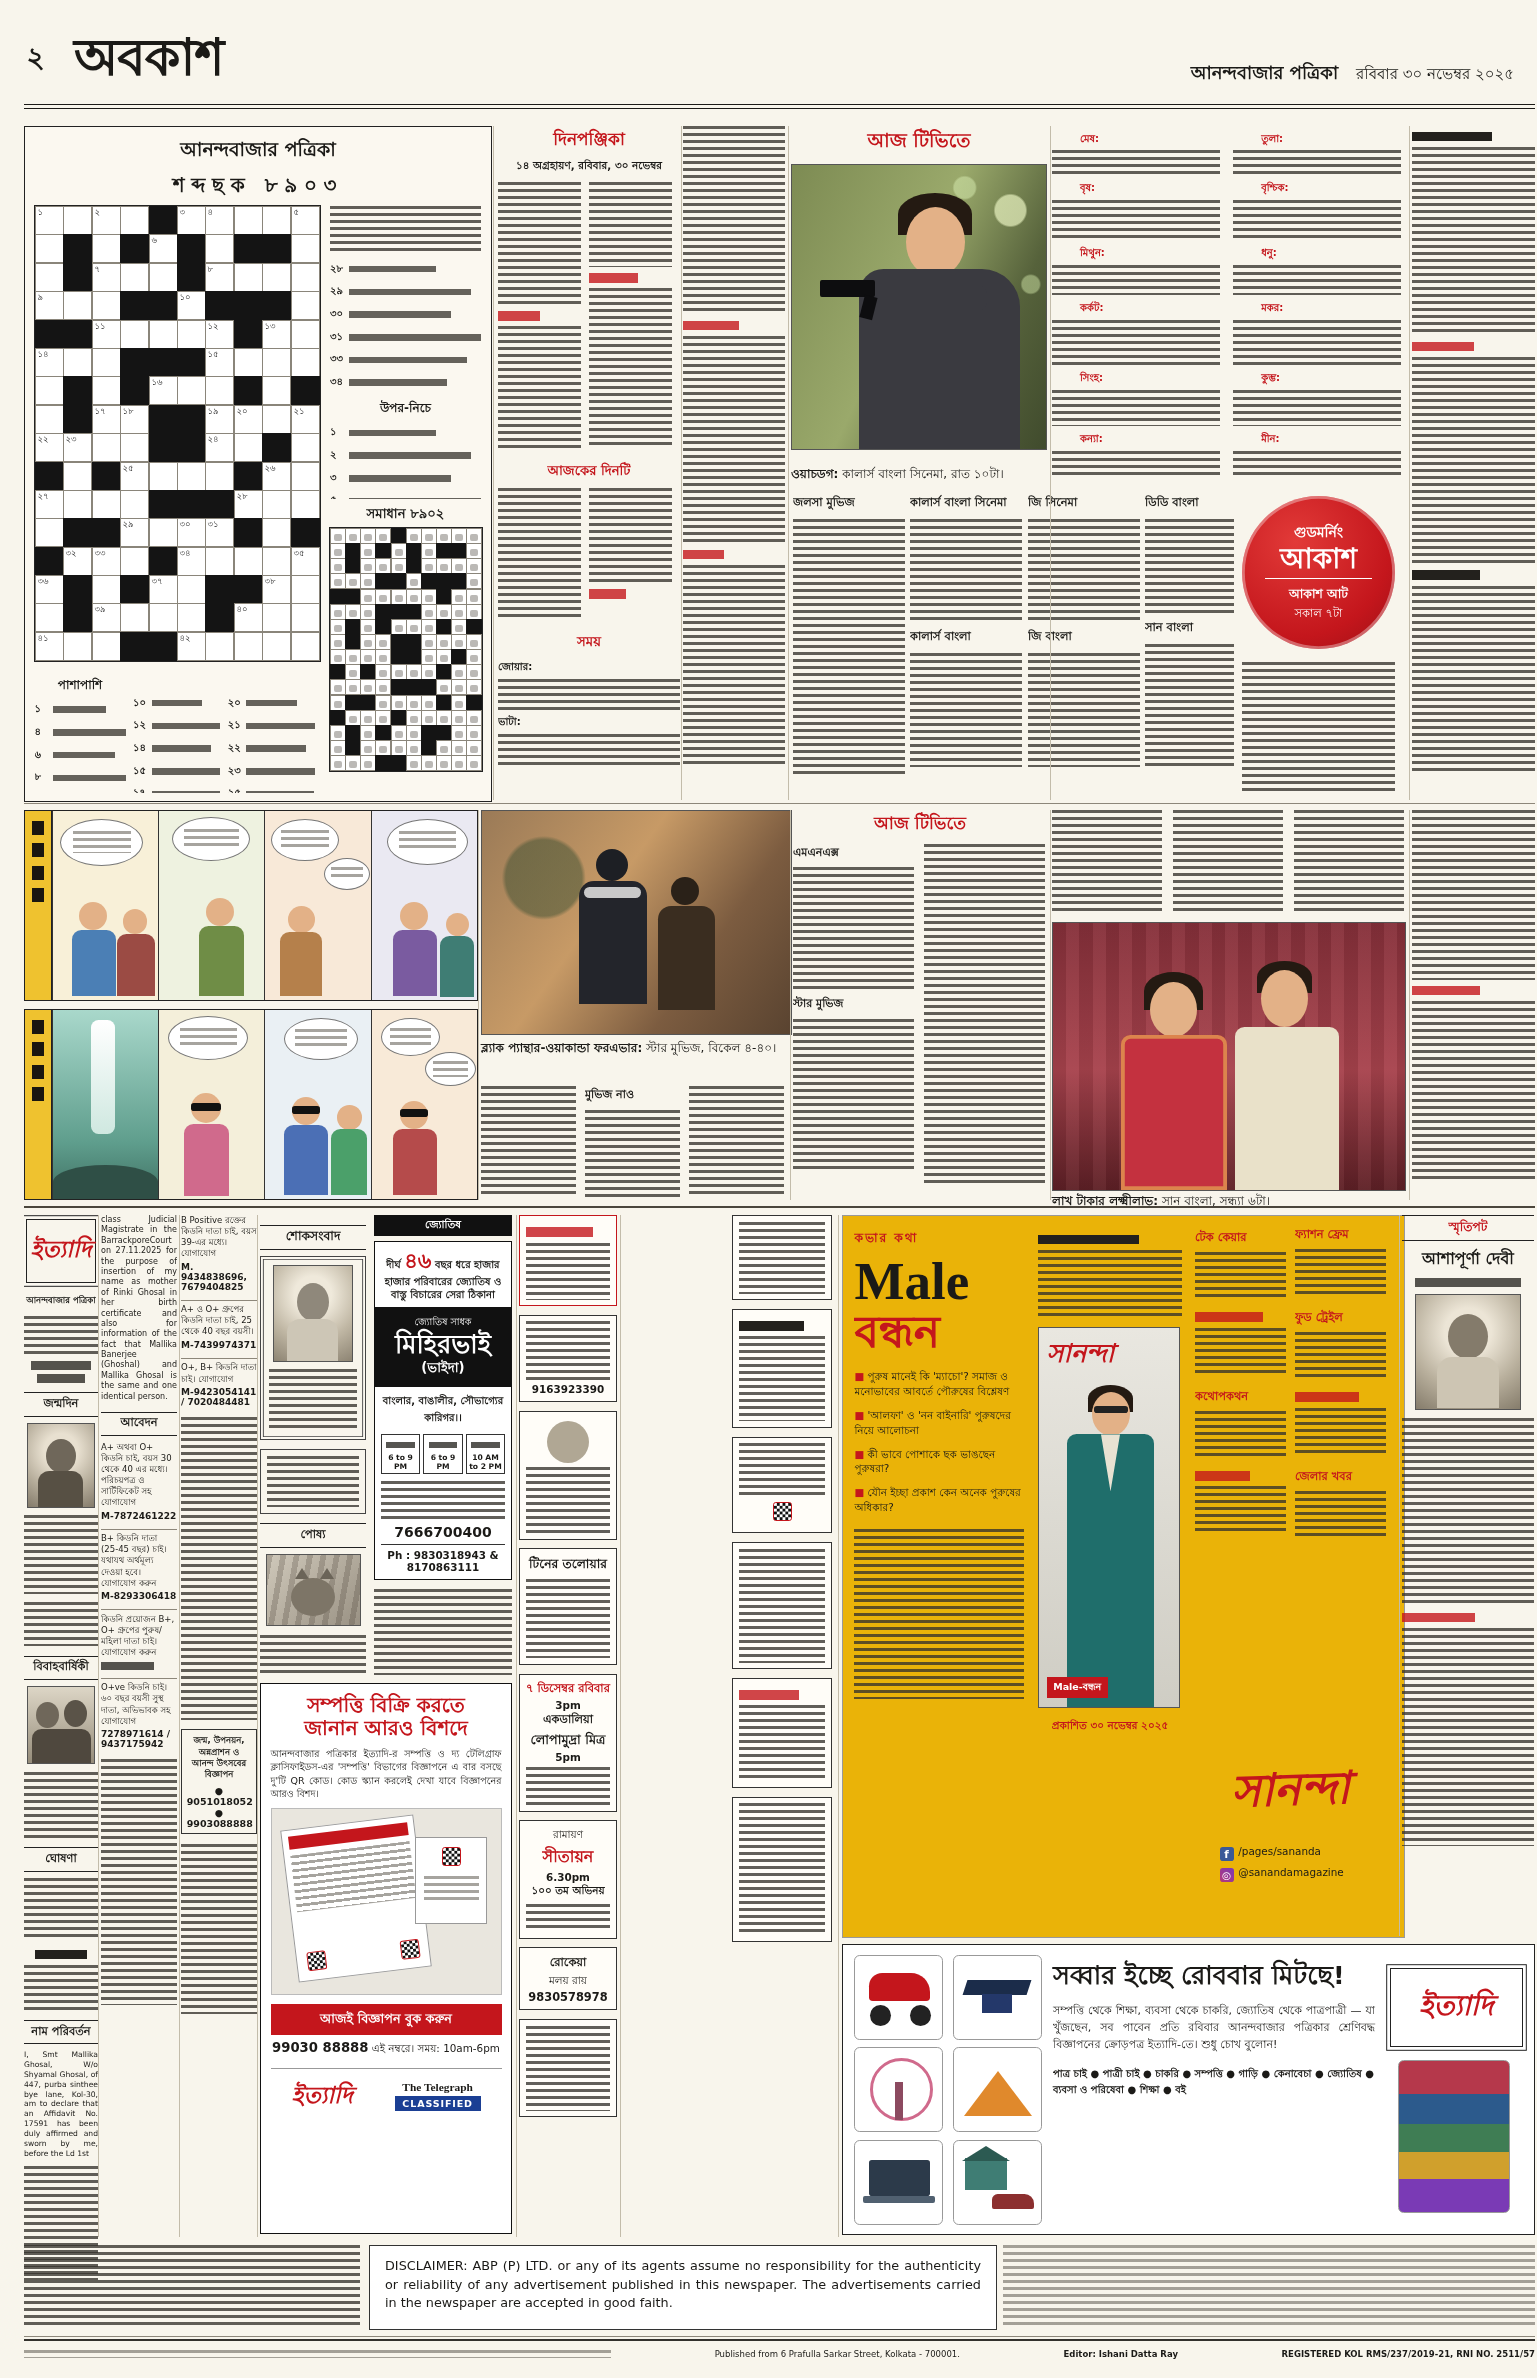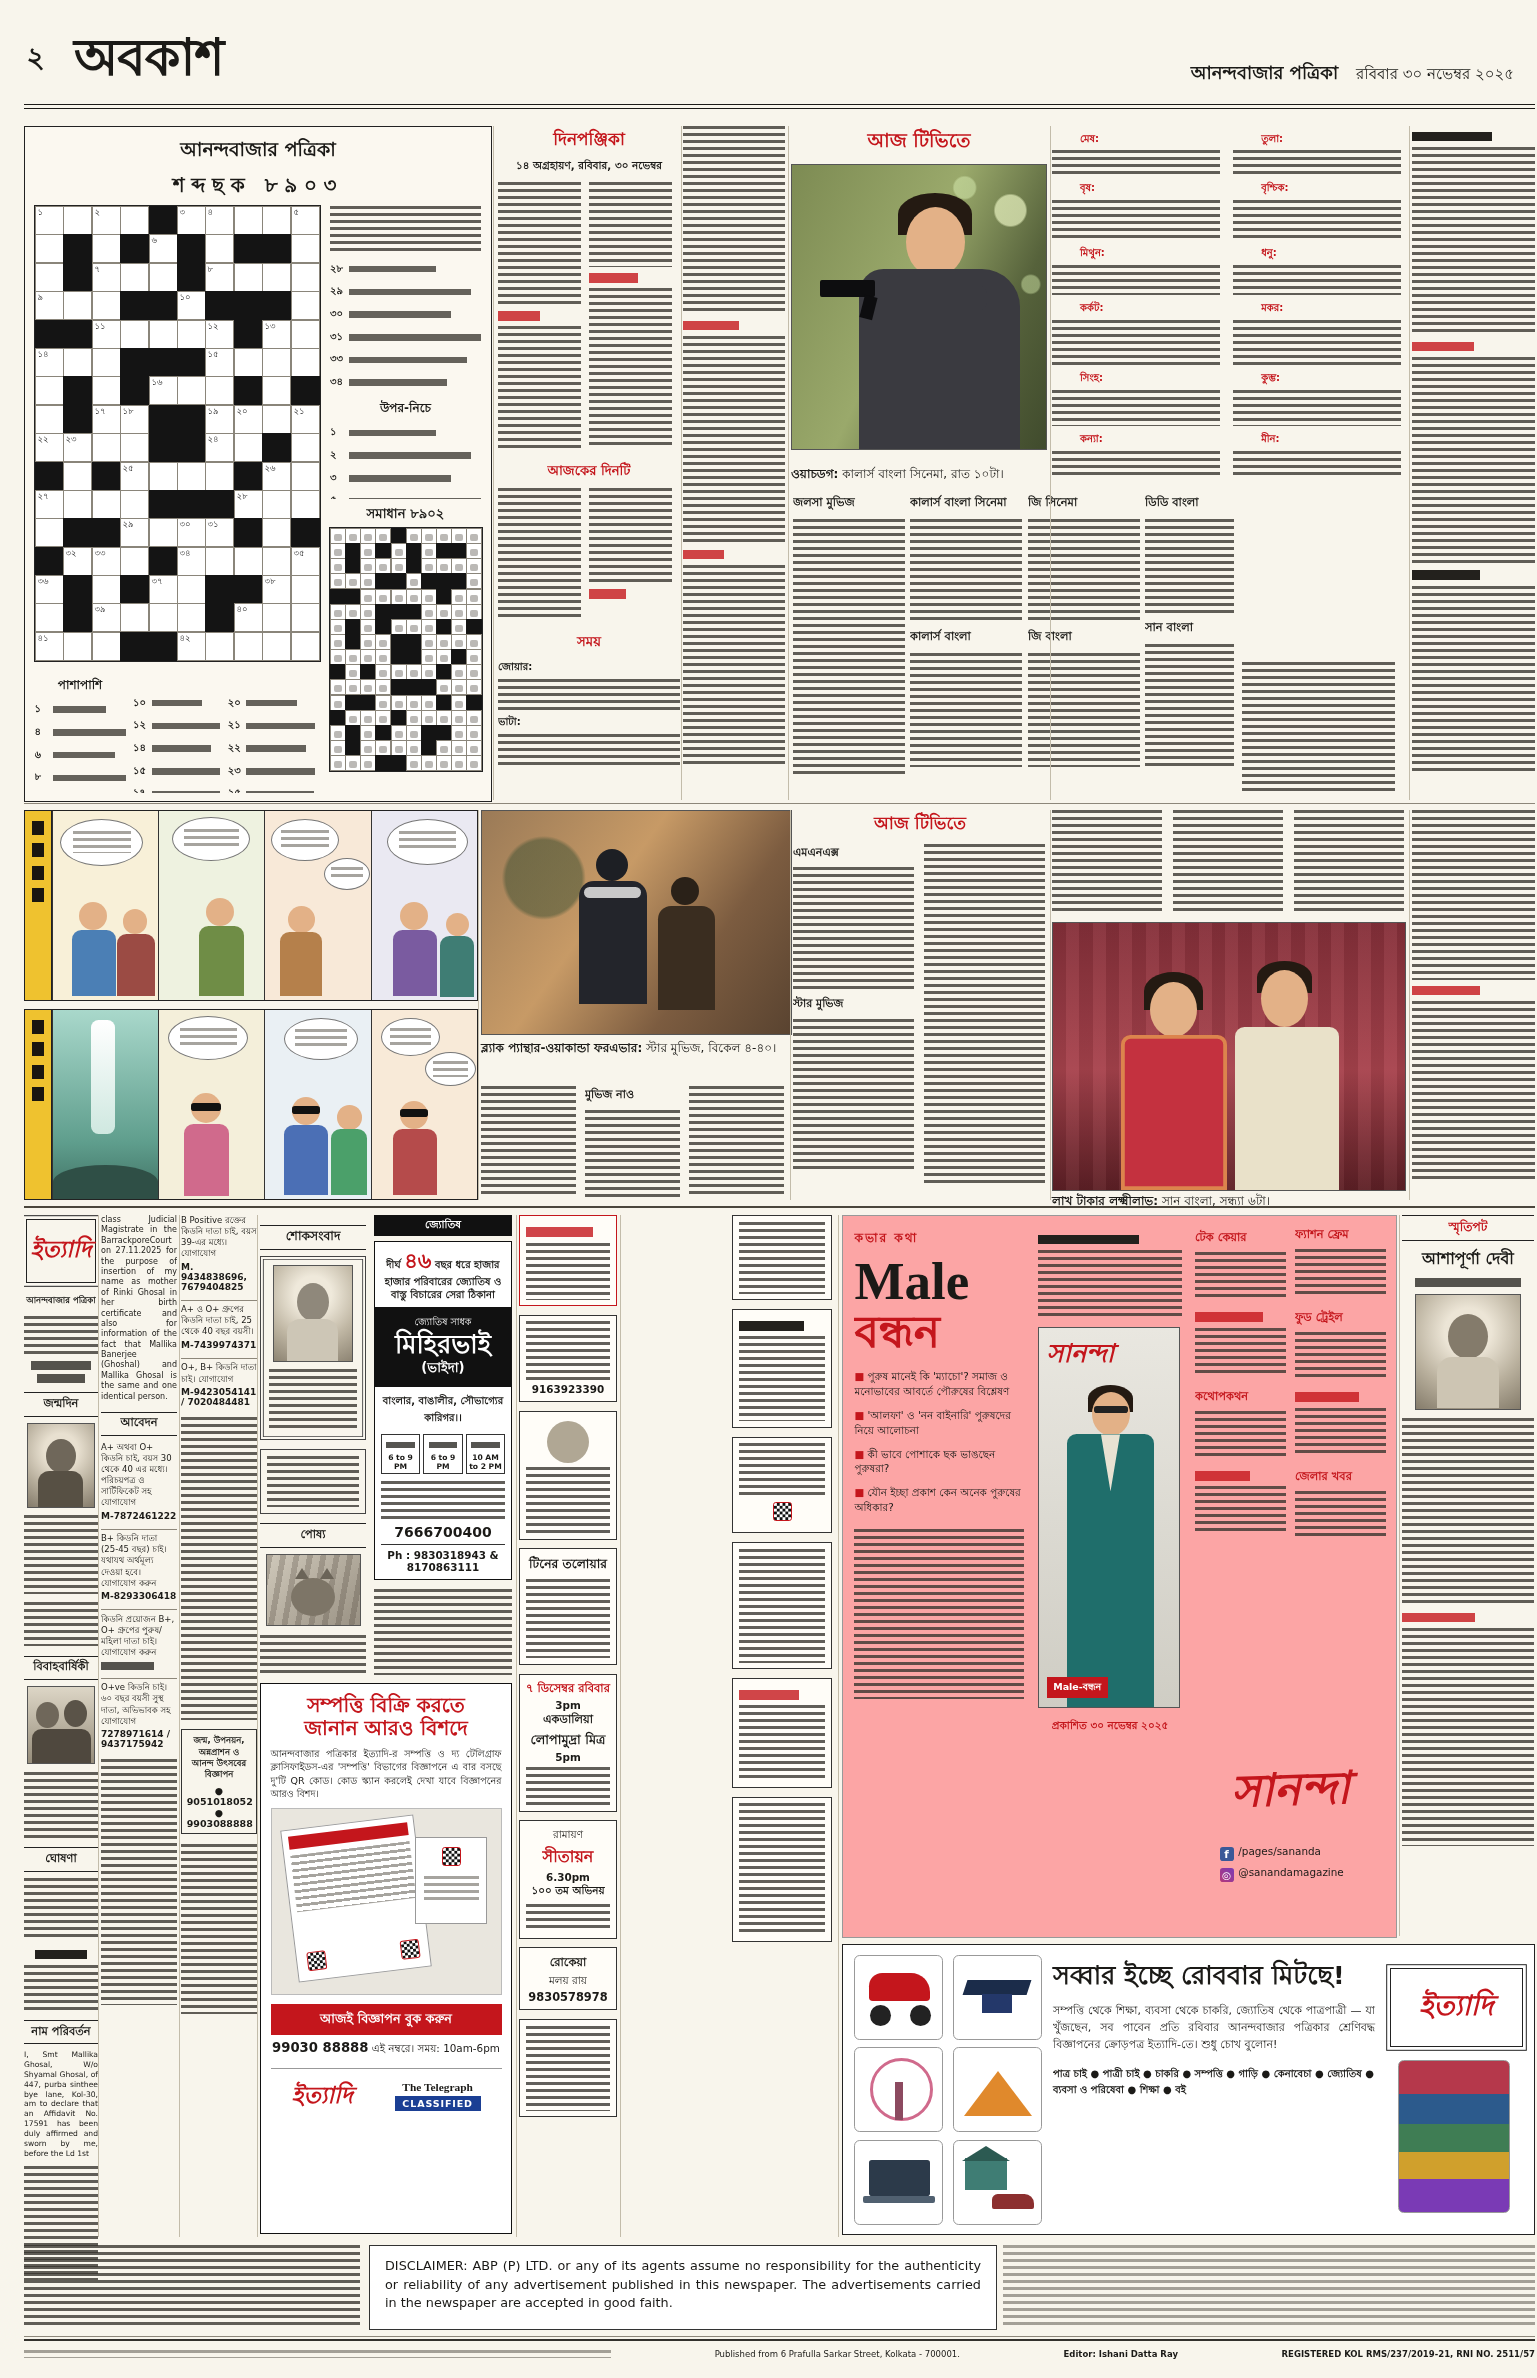--- a/index.html
+++ b/index.html
@@ -935,20 +935,27 @@
     <div class="b" style="font-size:11.4px;">জি বাংলা</div>
     <div class="sk" style="height:114px;margin-top:5.7px;"></div>
   </div>
   <div class="col" style="left:1145px;top:494px;width:89px;height:305px;">
     <div class="b" style="font-size:11.4px;">ডিডি বাংলা</div>
     <div class="sk" style="height:95px;margin:5.7px 0;"></div>
     <div class="b" style="font-size:11.4px;">সান বাংলা</div>
     <div class="sk" style="height:123px;margin-top:5.7px;"></div>
   </div>
 
+  <div class="disc" style="left:1242px;top:496px;">
+    <div style="font-size:14px;font-weight:700;margin-top:24.6px;">গুডমর্নিং</div>
+    <div style="font-size:28px;font-weight:900;line-height:1;">আকাশ</div>
+    <div style="width:70%;height:0.9px;background:#fff;margin:5.7px auto;"></div>
+    <div style="font-size:12.3px;font-weight:800;">আকাশ আট</div>
+    <div style="font-size:11.4px;">সকাল ৭টা</div>
+  </div>
   <div class="col" style="left:1242px;top:662px;width:153px;height:136px;">
     <div class="sk" style="height:132px;"></div>
   </div>
 
   <div class="col" style="left:1412px;top:126px;width:123px;height:674px;">
     <div class="bbar" style="width:65%;"></div>
     <div class="sk" style="height:189px;"></div>
       <div class="rbar" style="width:50%;"></div>
     <div class="sk" style="height:208px;"></div>
       <div class="bbar" style="width:55%;"></div>
@@ -1335,21 +1342,21 @@
       </div>
     <div class="adbox">
         <div class="rbar" style="width:70%;"></div>
         <div class="sk" style="height:76px;"></div>
       </div>
     <div class="adbox">
         <div class="sk" style="height:132px;"></div>
       </div>
   </div>
 
-  <div class="abs" style="left:842px;top:1215px;width:553px;height:721px;background:#fca5a5;border:0.9px solid #999;">
+  <div class="abs" style="left:842px;top:1215px;width:553px;height:721px;background:#eab308;border:0.9px solid #999;padding-left:8px;">
     <div class="col" style="left:11.4px;top:13.2px;width:170px;height:691px;">
       <div class="red b" style="font-size:12.3px;letter-spacing:1.9px;">কভার কথা</div>
       <div style="font-family:'Liberation Serif',serif;font-size:53px;font-weight:700;line-height:1;margin-top:5.7px;">Male</div>
       <div class="red" style="font-size:44px;font-weight:900;line-height:1.1;">বন্ধন</div>
       <div style="margin-top:13.2px;font-size:10.4px;line-height:1.4;"><span style="color:#c4161c;">■ </span><span>পুরুষ মানেই কি 'ম্যাচো'? সমাজ ও মনোভাবের আবর্তে পৌরুষের বিশ্লেষণ</span></div>
       <div style="margin-top:9.5px;font-size:10.4px;line-height:1.4;"><span style="color:#c4161c;">■ </span><span>'আলফা' ও 'নন বাইনারি' পুরুষদের নিয়ে আলোচনা</span></div>
       <div style="margin-top:9.5px;font-size:10.4px;line-height:1.4;"><span style="color:#c4161c;">■ </span><span>কী ভাবে পোশাকে ছক ভাঙছেন পুরুষরা?</span></div>
       <div style="margin-top:9.5px;font-size:10.4px;line-height:1.4;"><span style="color:#c4161c;">■ </span><span>যৌন ইচ্ছা প্রকাশ কেন অনেক পুরুষের অধিকার?</span></div>
       <div class="sk" style="height:170px;margin-top:15px;"></div>
     </div>

